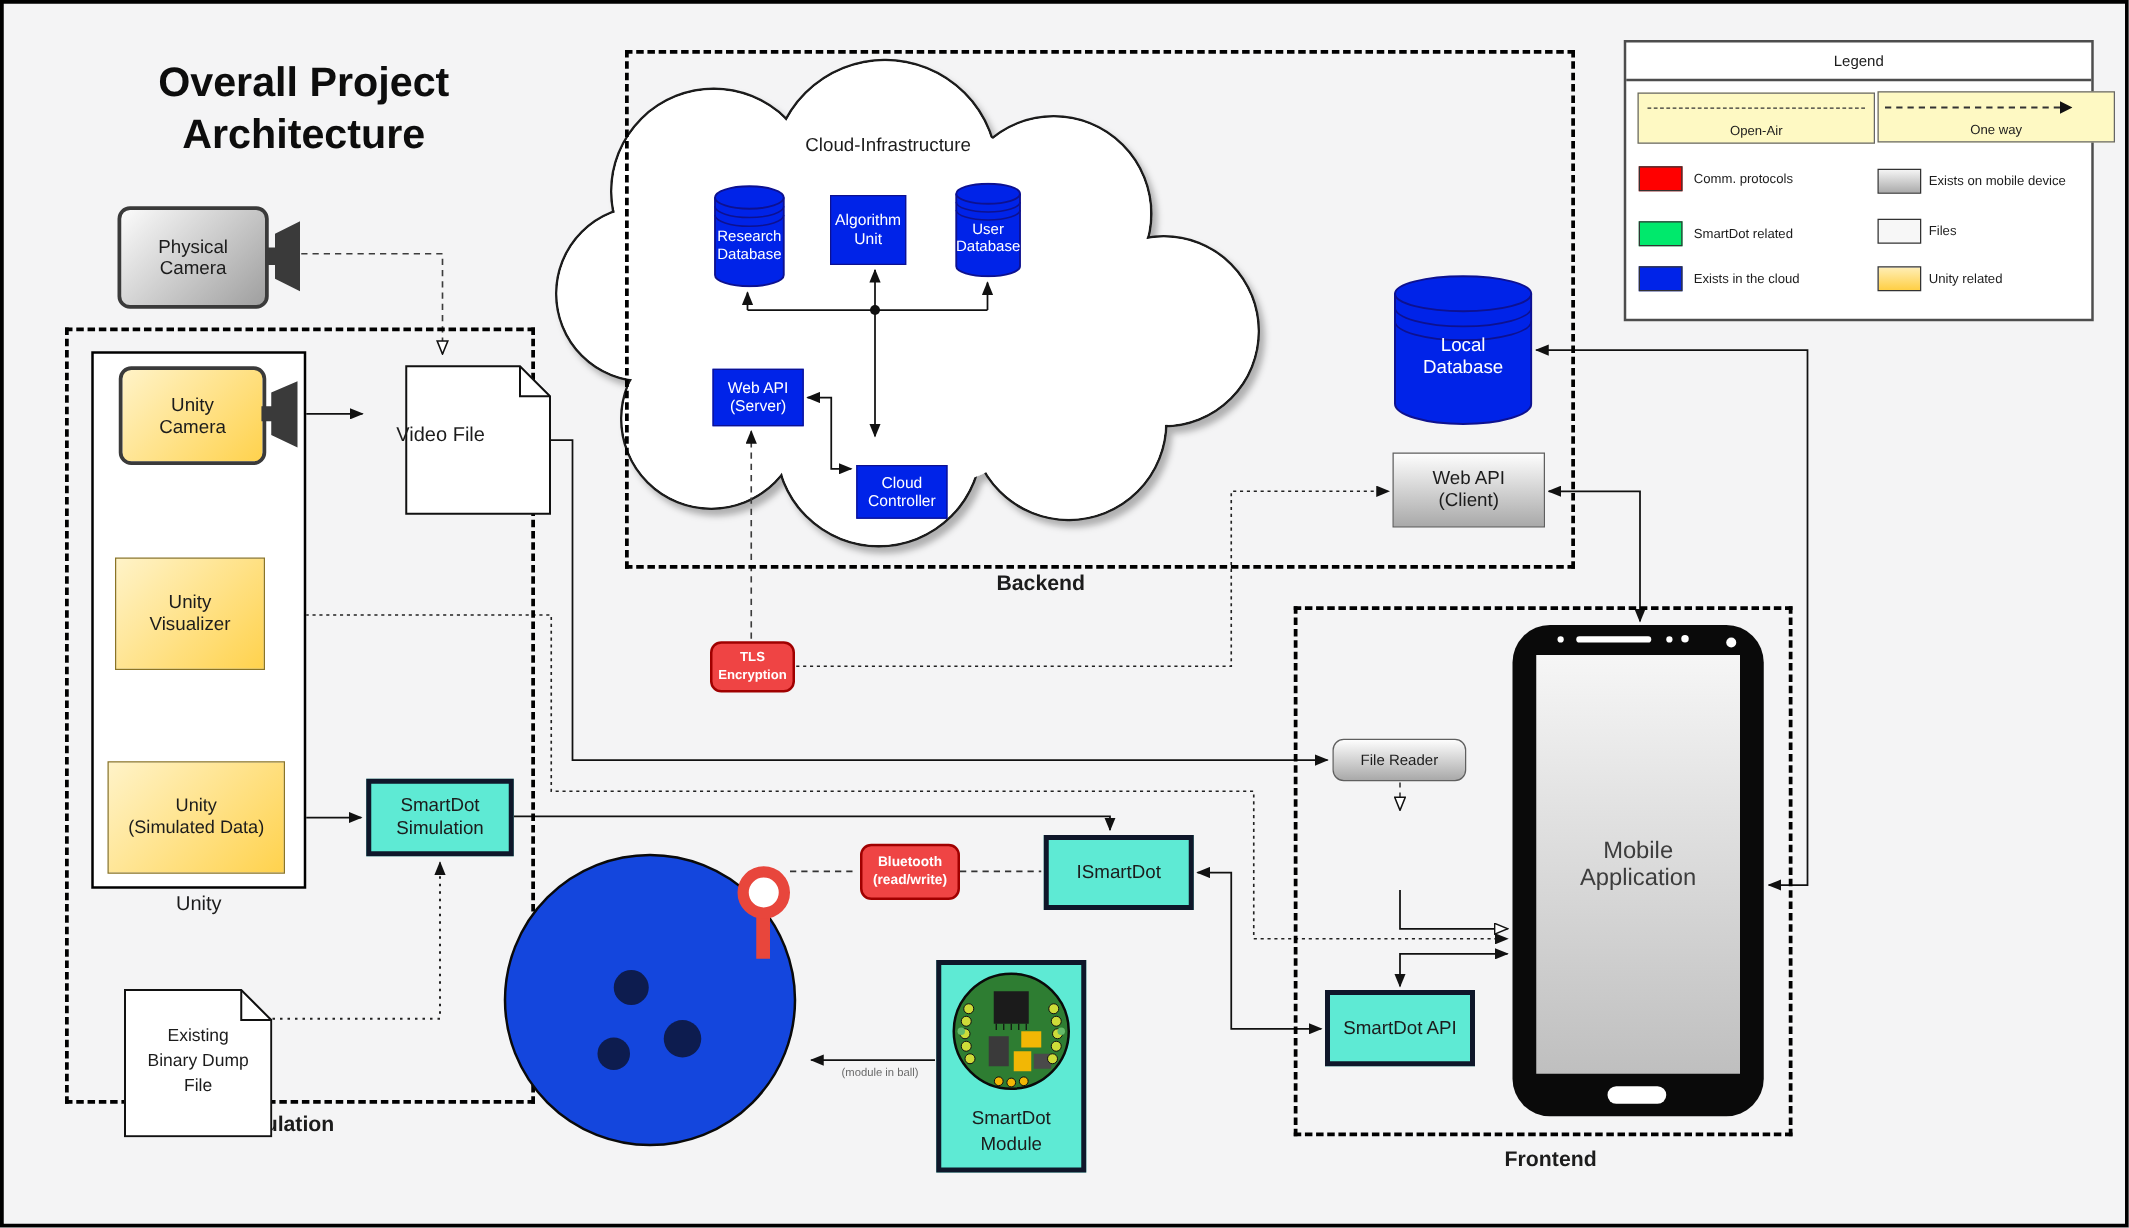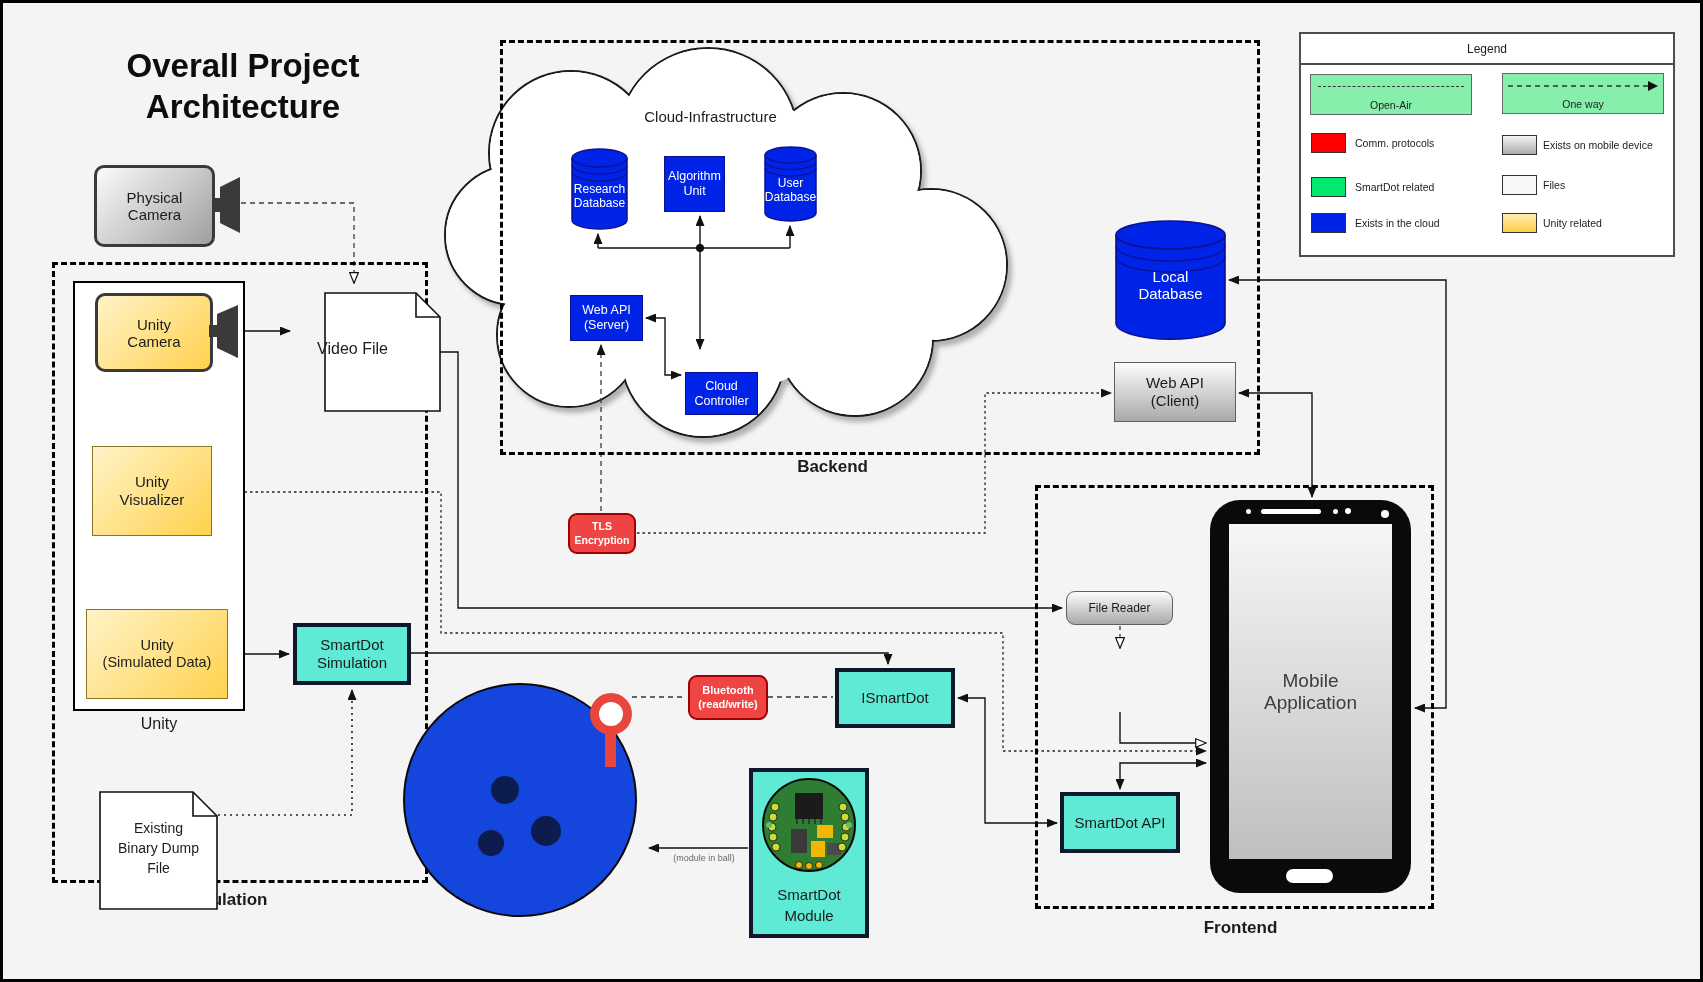--- a/index.html
+++ b/index.html
@@ -22,21 +22,21 @@
   .phone{background:#0a0a0a;border-radius:30px;}
   .screen{position:absolute;left:19px;top:24px;width:163px;height:335px;
           background:linear-gradient(180deg,#f6f6f6,#bfbfbf);display:flex;align-items:center;justify-content:center;
           font-size:19px;color:#3d3d3d;}
   .homepill{position:absolute;left:76px;top:369px;width:47px;height:14px;background:#fff;border-radius:7px;}
   .pdot{position:absolute;background:#fff;border-radius:50%;}
   
   .legend{background:#fff;border:2px solid #4d4d4d;}
   .legend-header{position:absolute;left:0;top:0;right:0;height:29px;border-bottom:2px solid #4d4d4d;
                  display:flex;align-items:center;justify-content:center;font-size:12px;}
-  .lg-sample{position:absolute;border:1.5px solid #666;background:#86efac;font-size:10.5px;}
+  .lg-sample{position:absolute;border:1.5px solid #666;background:#fef9c3;font-size:10.5px;padding-left:28px;}
   .lg-sline{position:absolute;left:7px;right:7px;top:11px;border-top:1.5px dashed #333;}
   .lg-slabel{position:absolute;left:0;right:0;bottom:3px;text-align:center;}
   .sw{position:absolute;width:35px;height:20px;border:1px solid #333;box-sizing:border-box;}
   .sw-red{background:#ff0000;} .sw-green{background:#00e96c;} .sw-blue{background:#0023e8;}
   .sw-mob{background:linear-gradient(180deg,#f4f4f4,#ababab);} .sw-files{background:#f7f7f7;}
   .sw-unity{background:linear-gradient(180deg,#ffeeb5,#ffcf45);}
   .lg-item-label{position:absolute;font-size:10.5px;line-height:20px;white-space:nowrap;}
   .camera-body{border-radius:10px;border:3px solid #3a3a3a;display:flex;align-items:center;justify-content:center;}
   .note{font-size:9px;color:#6a6a6a;}
 </style>

